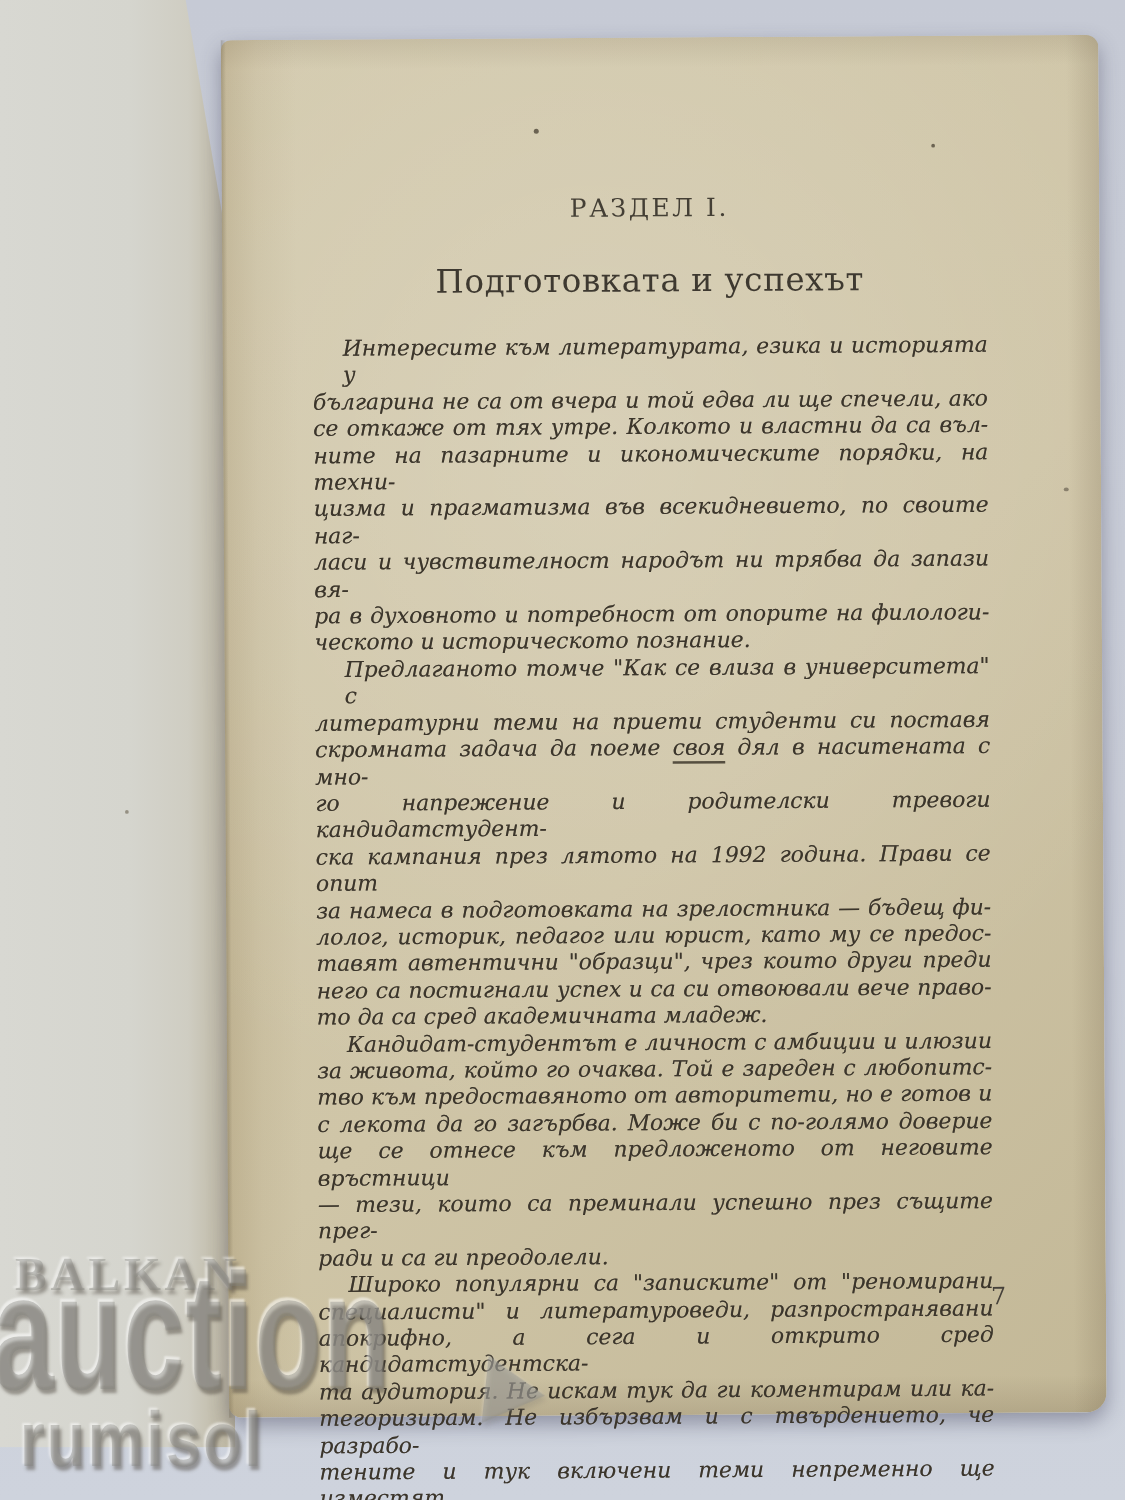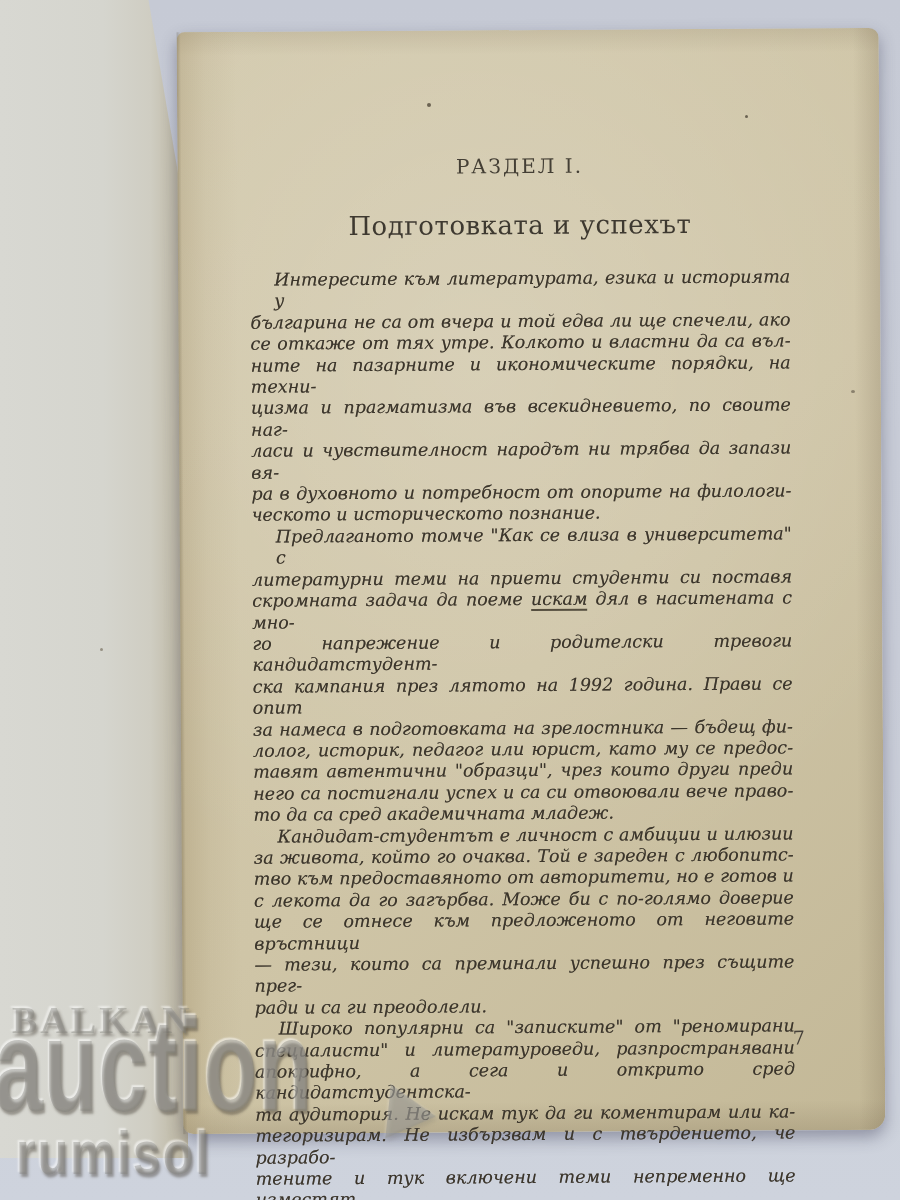--- a/index.html
+++ b/index.html
@@ -95,21 +95,21 @@
       <div class="line pfirst">Интересите към литературата, езика и историята у</div>
       <div class="line">българина не са от вчера и той едва ли ще спечели, ако</div>
       <div class="line">се откаже от тях утре. Колкото и властни да са въл-</div>
       <div class="line">ните на пазарните и икономическите порядки, на техни-</div>
       <div class="line">цизма и прагматизма във всекидневието, по своите наг-</div>
       <div class="line">ласи и чувствителност народът ни трябва да запази вя-</div>
       <div class="line">ра в духовното и потребност от опорите на филологи-</div>
       <div class="line plast">ческото и историческото познание.</div>
       <div class="line pfirst">Предлаганото томче "Как се влиза в университета" с</div>
       <div class="line">литературни теми на приети студенти си поставя</div>
-      <div class="line">скромната задача да поеме <span class="uline">искам</span> дял в наситената с мно-</div>
+      <div class="line">скромната задача да поеме <span class="uline">своя</span> дял в наситената с мно-</div>
       <div class="line">го напрежение и родителски тревоги кандидатстудент-</div>
       <div class="line">ска кампания през лятото на 1992 година. Прави се опит</div>
       <div class="line">за намеса в подготовката на зрелостника — бъдещ фи-</div>
       <div class="line">лолог, историк, педагог или юрист, като му се предос-</div>
       <div class="line">тавят автентични "образци", чрез които други преди</div>
       <div class="line">него са постигнали успех и са си отвоювали вече право-</div>
       <div class="line plast">то да са сред академичната младеж.</div>
       <div class="line pfirst">Кандидат-студентът е личност с амбиции и илюзии</div>
       <div class="line">за живота, който го очаква. Той е зареден с любопитс-</div>
       <div class="line">тво към предоставяното от авторитети, но е готов и</div>

